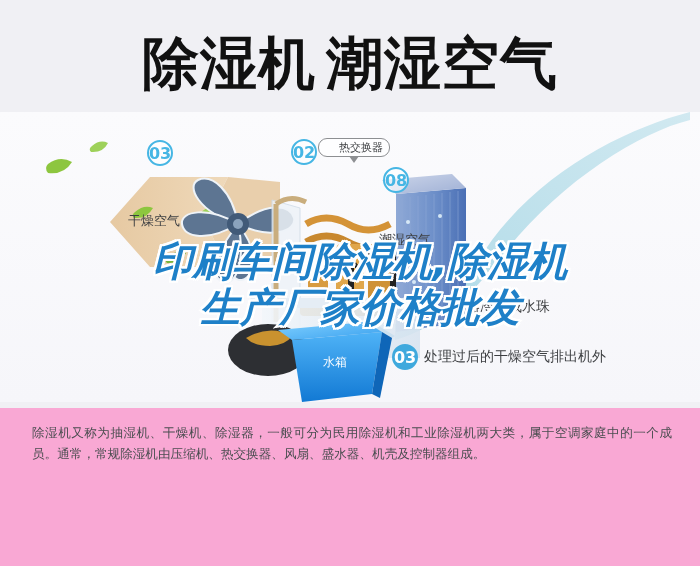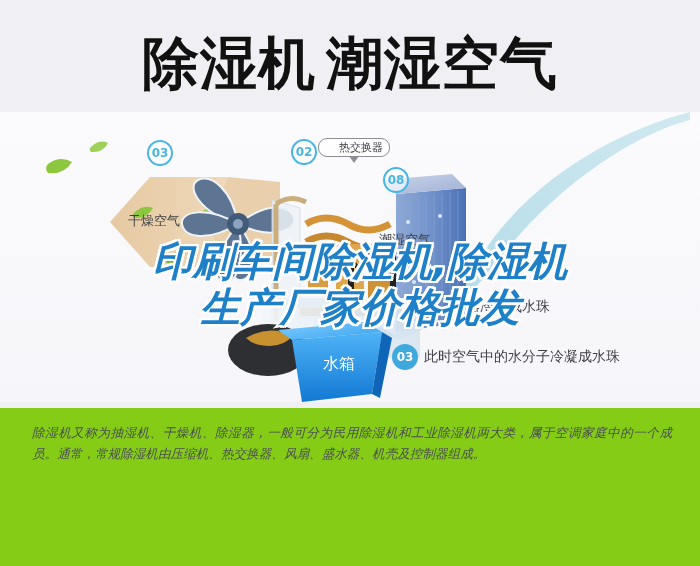--- a/index.html
+++ b/index.html
@@ -30,21 +30,21 @@
     position:absolute;left:0;top:112px;width:700px;height:290px;
     background:linear-gradient(180deg,#fbfbfd 0%,#f6f6fa 100%);
     overflow:hidden;
   }
   .illus svg{display:block;}
 
   .badge{
     position:absolute;
     width:22px;height:22px;border-radius:50%;
     border:2px solid #46b6e4;color:#46b6e4;
-    font-size:12px;font-weight:700;
+    font-size:16px;font-weight:700;
     display:flex;align-items:center;justify-content:center;
     background:rgba(255,255,255,.65);
     font-family:"DejaVu Sans",sans-serif;
   }
   .badge.solid{background:#3fa9dd;color:#fff;border-color:#3fa9dd;}
 
   .lbl{
     position:absolute;font-size:13px;color:#5b5f63;white-space:nowrap;
     font-family:"DejaVu Sans","Liberation Sans",sans-serif;
   }
@@ -56,21 +56,21 @@
     padding:1px 6px;font-size:11px;color:#3d3f42;white-space:nowrap;
     font-family:"DejaVu Sans","Liberation Sans",sans-serif;
   }
   .bubble:after{
     content:"";position:absolute;left:50%;margin-left:-5px;bottom:-7px;
     width:0;height:0;border-left:5px solid transparent;border-right:5px solid transparent;
     border-top:7px solid #8d8f92;
   }
 
   .tanklbl{
-    position:absolute;font-size:16px;color:#ffffff;white-space:nowrap;
+    position:absolute;font-size:12px;color:#ffffff;white-space:nowrap;
     font-family:"DejaVu Sans",sans-serif;
   }
 
   
   .note{position:absolute;display:flex;align-items:center;gap:6px;}
   .note .ntext{font-size:14px;color:#3d3f42;white-space:nowrap;
     font-family:"DejaVu Sans","Liberation Sans",sans-serif;}
 
   
   .wm{
@@ -95,22 +95,21 @@
   .wmwrap{position:relative;display:block;}
   .wmstroke{
     position:absolute;left:0;right:0;top:0;
     color:#ffffff;-webkit-text-stroke:6px #ffffff;z-index:1;
   }
   .wmfill{position:relative;color:#1e80c8;z-index:2;}
 
   
   .body{
     position:absolute;left:0;top:408px;width:700px;height:158px;
-    background:#84cc16;
-    font-style:italic;
+    background:#f9a8d4;
   }
   .para{
     position:absolute;left:32px;width:640px;
     font-size:12.6px;line-height:21px;color:#4a4d50;
     font-family:"DejaVu Sans","Liberation Sans",sans-serif;
     text-align:justify;
   }
   .para.p1{top:14px;}
   .para.p2{top:68px;}
   .para b{font-weight:700;color:#3a3c3f;}
@@ -262,21 +261,21 @@
 
     <div class="tanklbl" style="left:323px;top:242px;">水箱</div>
 
     <div class="note" style="left:420px;top:182px;">
       <div class="badge solid" style="position:relative;left:0;top:0;visibility:hidden;">02</div>
       <div class="ntext">发器冷凝成水珠</div>
     </div>
 
     <div class="note" style="left:392px;top:232px;">
       <div class="badge solid" style="position:relative;left:0;top:0;">03</div>
-      <div class="ntext">此时空气中的水分子冷凝成水珠</div>
+      <div class="ntext">处理过后的干燥空气排出机外</div>
     </div>
   </div>
 
   <div class="wm">
     <div class="wmwrap">
       <div class="wmline wmstroke">印刷车间除湿机,除湿机</div>
       <div class="wmline wmfill">印刷车间除湿机,除湿机</div>
     </div>
     <div class="wmwrap">
       <div class="wmline wmstroke">生产厂家价格批发</div>

